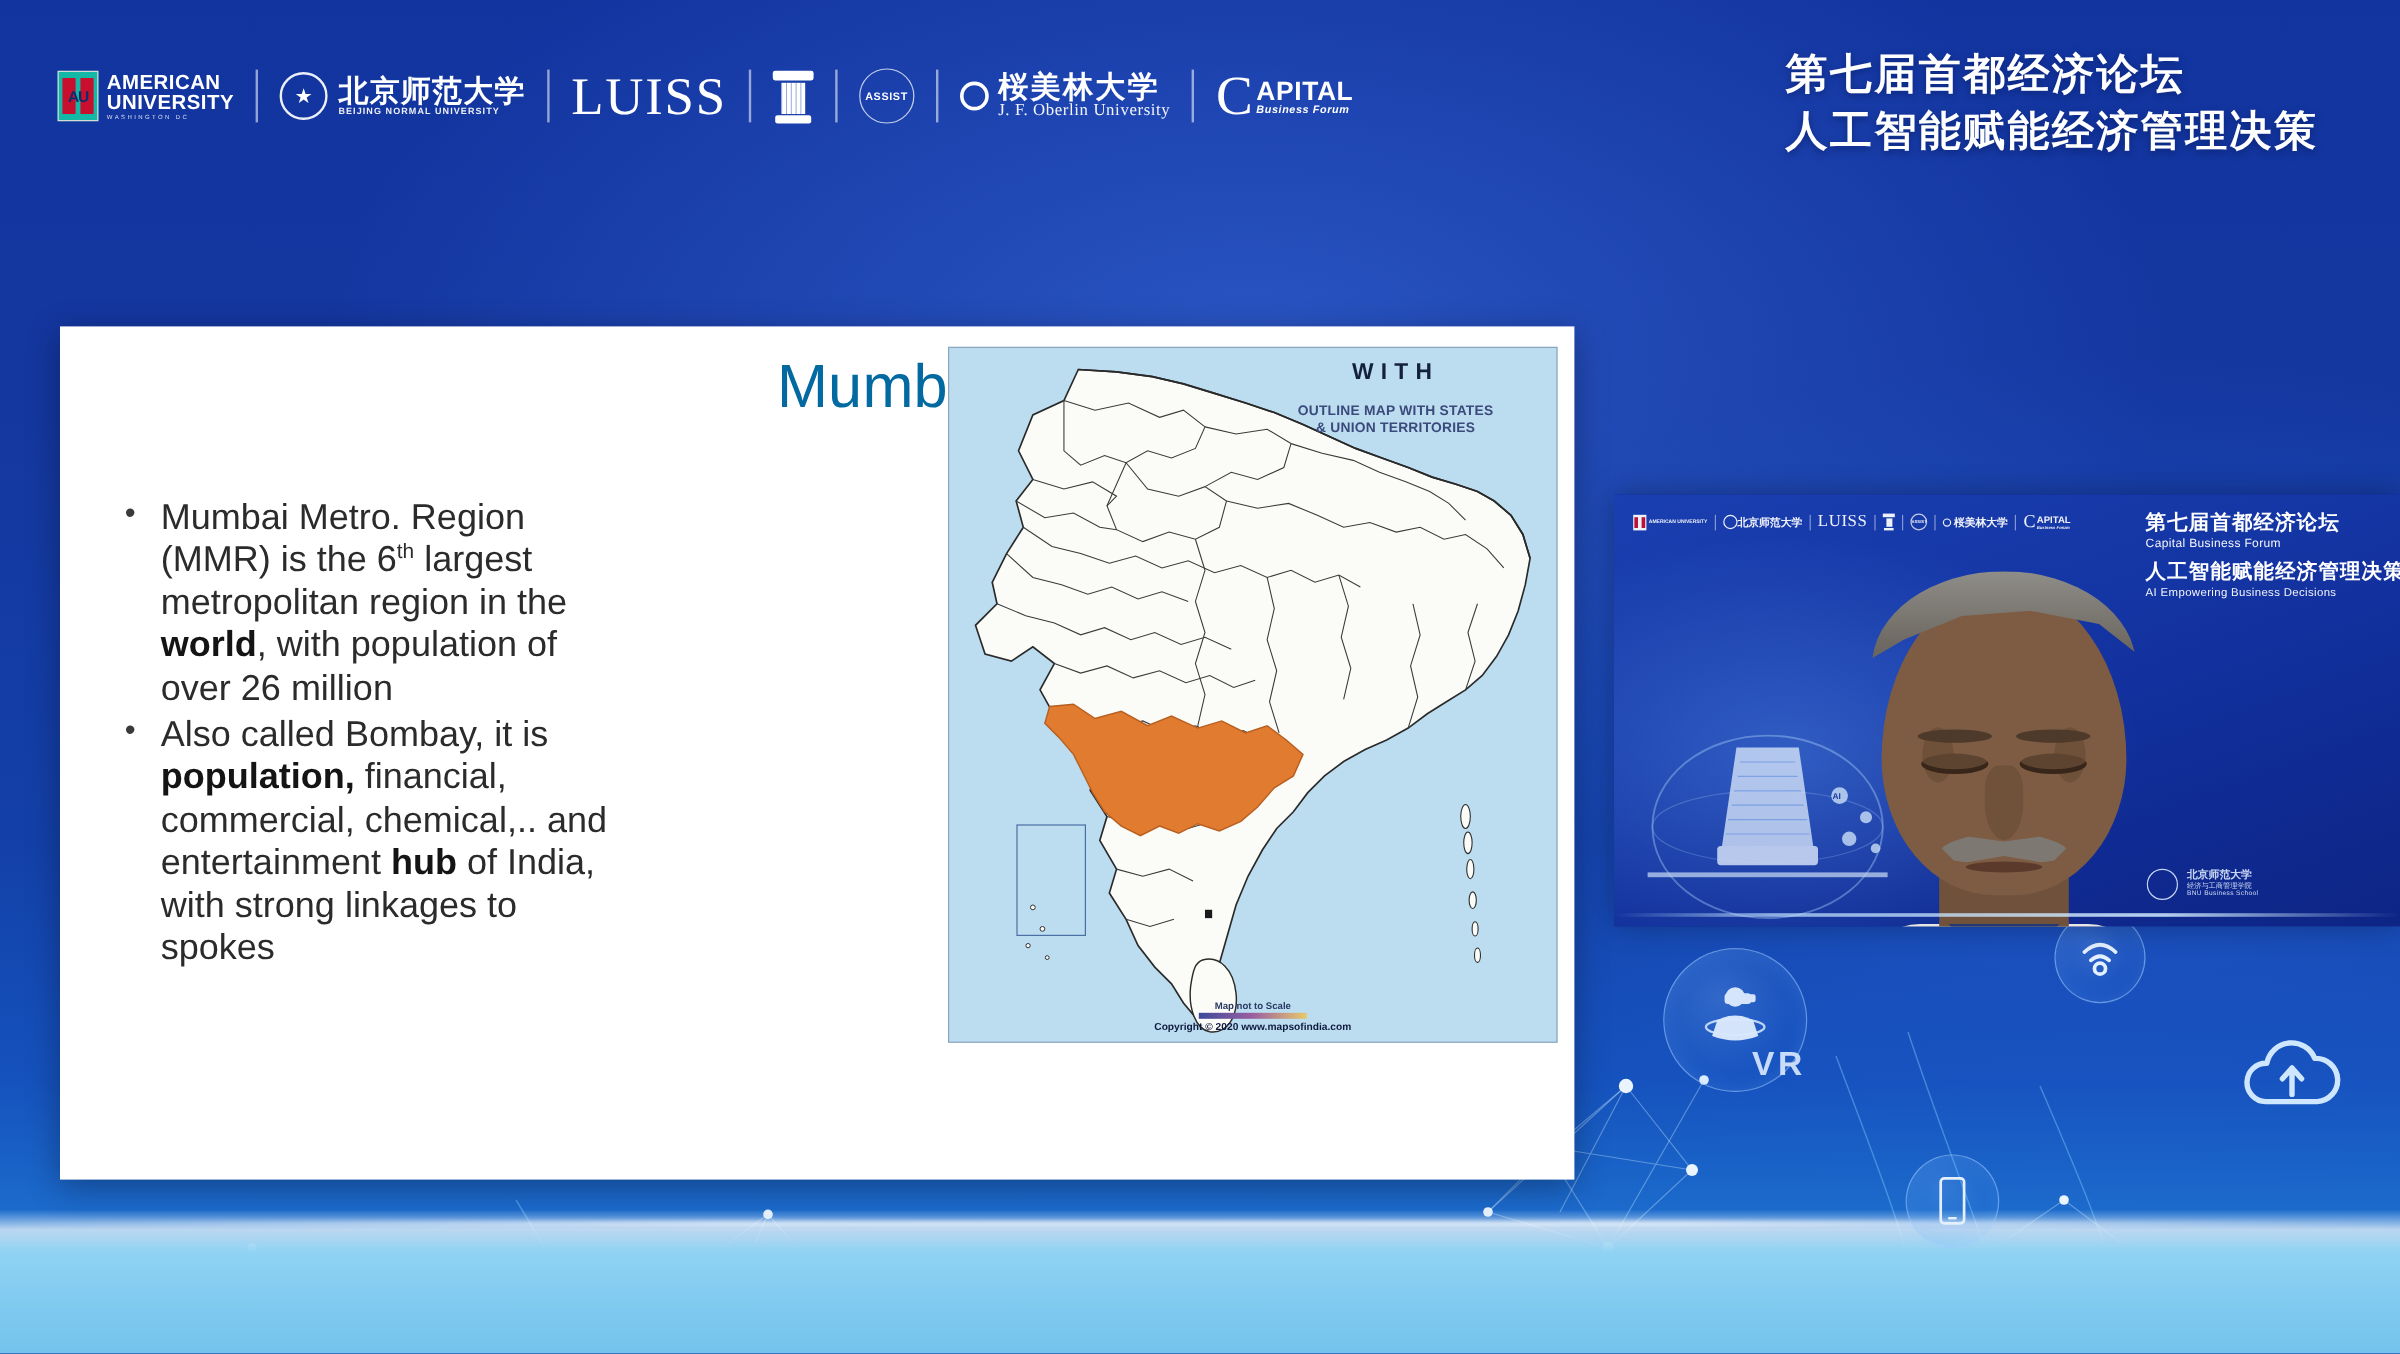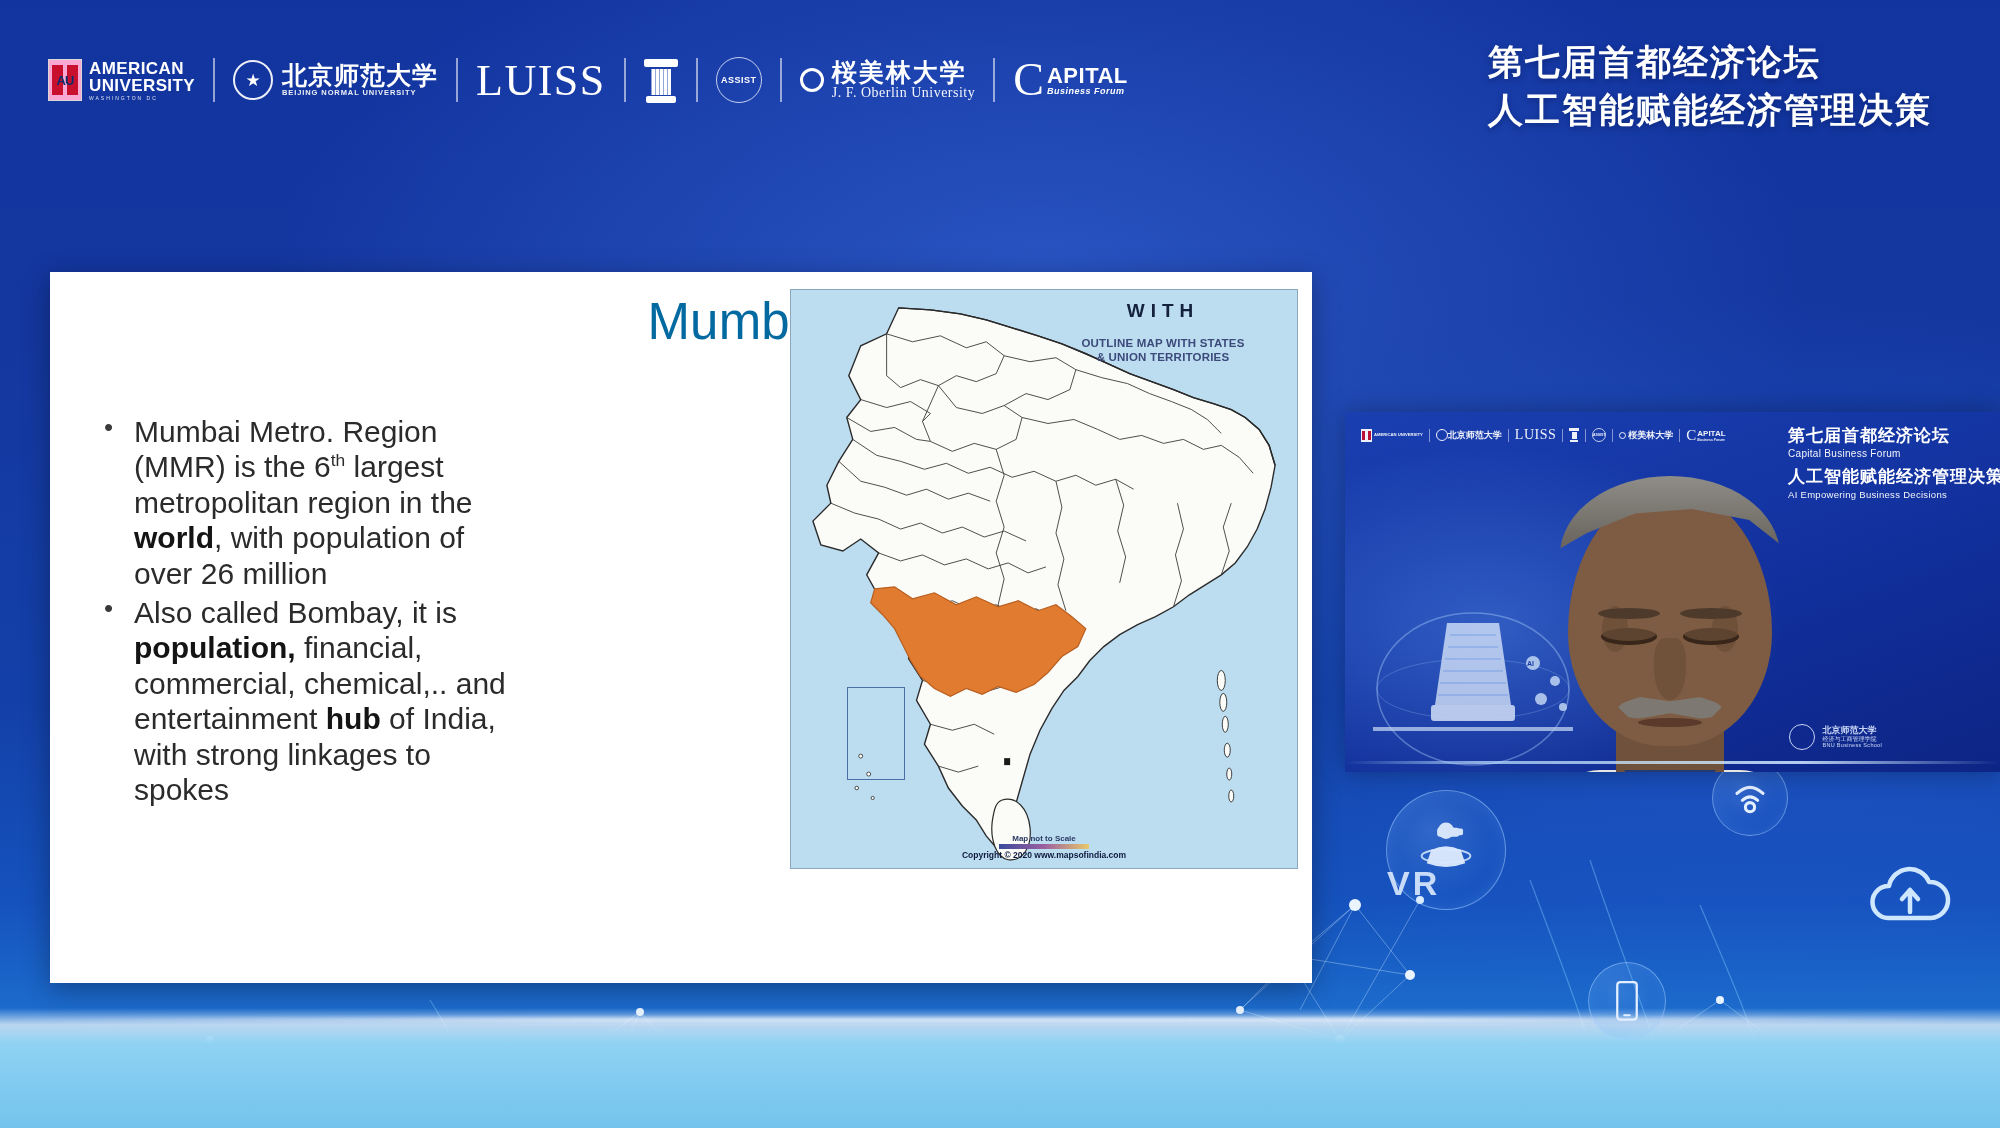--- a/index.html
+++ b/index.html
@@ -34,21 +34,21 @@
   #header{ position:absolute; left:0; top:0; width:100%; height:150px; }
   #logobar{
     position:absolute; left:48px; top:50px;
     display:flex; align-items:center; gap:0px; height:60px;
   }
   .logo-sep{ width:2px; height:44px; background:rgba(255,255,255,.55); margin:0 18px; }
   .logo-wrap{ display:flex; align-items:center; color:#fff; }
 
   .au-logo{ display:flex; align-items:center; gap:7px; }
   .au-shield{
-    width:34px; height:42px; background:#f9a8d4; border:1px solid #d8d8d8;
+    width:34px; height:42px; background:#14b8a6; border:1px solid #d8d8d8;
     position:relative; display:flex; align-items:center; justify-content:center;
   }
   .au-shield .bar{ width:11px; height:30px; background:#c8102e; position:absolute; }
   .au-shield .bar.l{ left:3px; } .au-shield .bar.r{ right:3px; }
   .au-shield .am{ position:relative; z-index:2; color:#0a2d6e; font-size:13px; font-weight:bold; letter-spacing:-1px; }
   .au-txt{ line-height:1.0; }
   .au-txt .t1{ font-size:17px; font-weight:bold; letter-spacing:.4px; }
   .au-txt .t2{ font-size:17px; font-weight:bold; letter-spacing:.4px; }
   .au-txt .t3{ font-size:5px; letter-spacing:2px; opacity:.85; margin-top:2px; }
 
@@ -218,22 +218,22 @@
 
   
   .deco{ position:absolute; pointer-events:none; }
   .globe-ring{
     border-radius:50%;
     border:1px solid rgba(160,205,255,.55);
     background:radial-gradient(circle at 38% 34%, rgba(140,195,255,.22), rgba(80,150,250,.05) 62%, rgba(80,150,250,0) 72%);
     display:flex; align-items:center; justify-content:center;
     box-shadow:0 0 18px rgba(120,185,255,.2) inset;
   }
-  .vr-label{ position:absolute; bottom:6px; left:0; right:0; text-align:left;
-     color:#dbeaff; font-size:34px; font-weight:bold; letter-spacing:3px; opacity:.9; }
+  .vr-label{ position:absolute; bottom:6px; left:0; right:0; text-align:right;
+     color:#dbeaff; font-size:28px; font-weight:bold; letter-spacing:3px; opacity:.9; }
 
   
   #tower-deco{ position:absolute; left:20px; top:165px; width:215px; height:190px; opacity:.85; }
 </style>
 </head>
 <body>
 
 <div id="backdrop"></div>
 
 <svg id="netsvg" viewBox="0 0 2000 1128" preserveAspectRatio="none">

